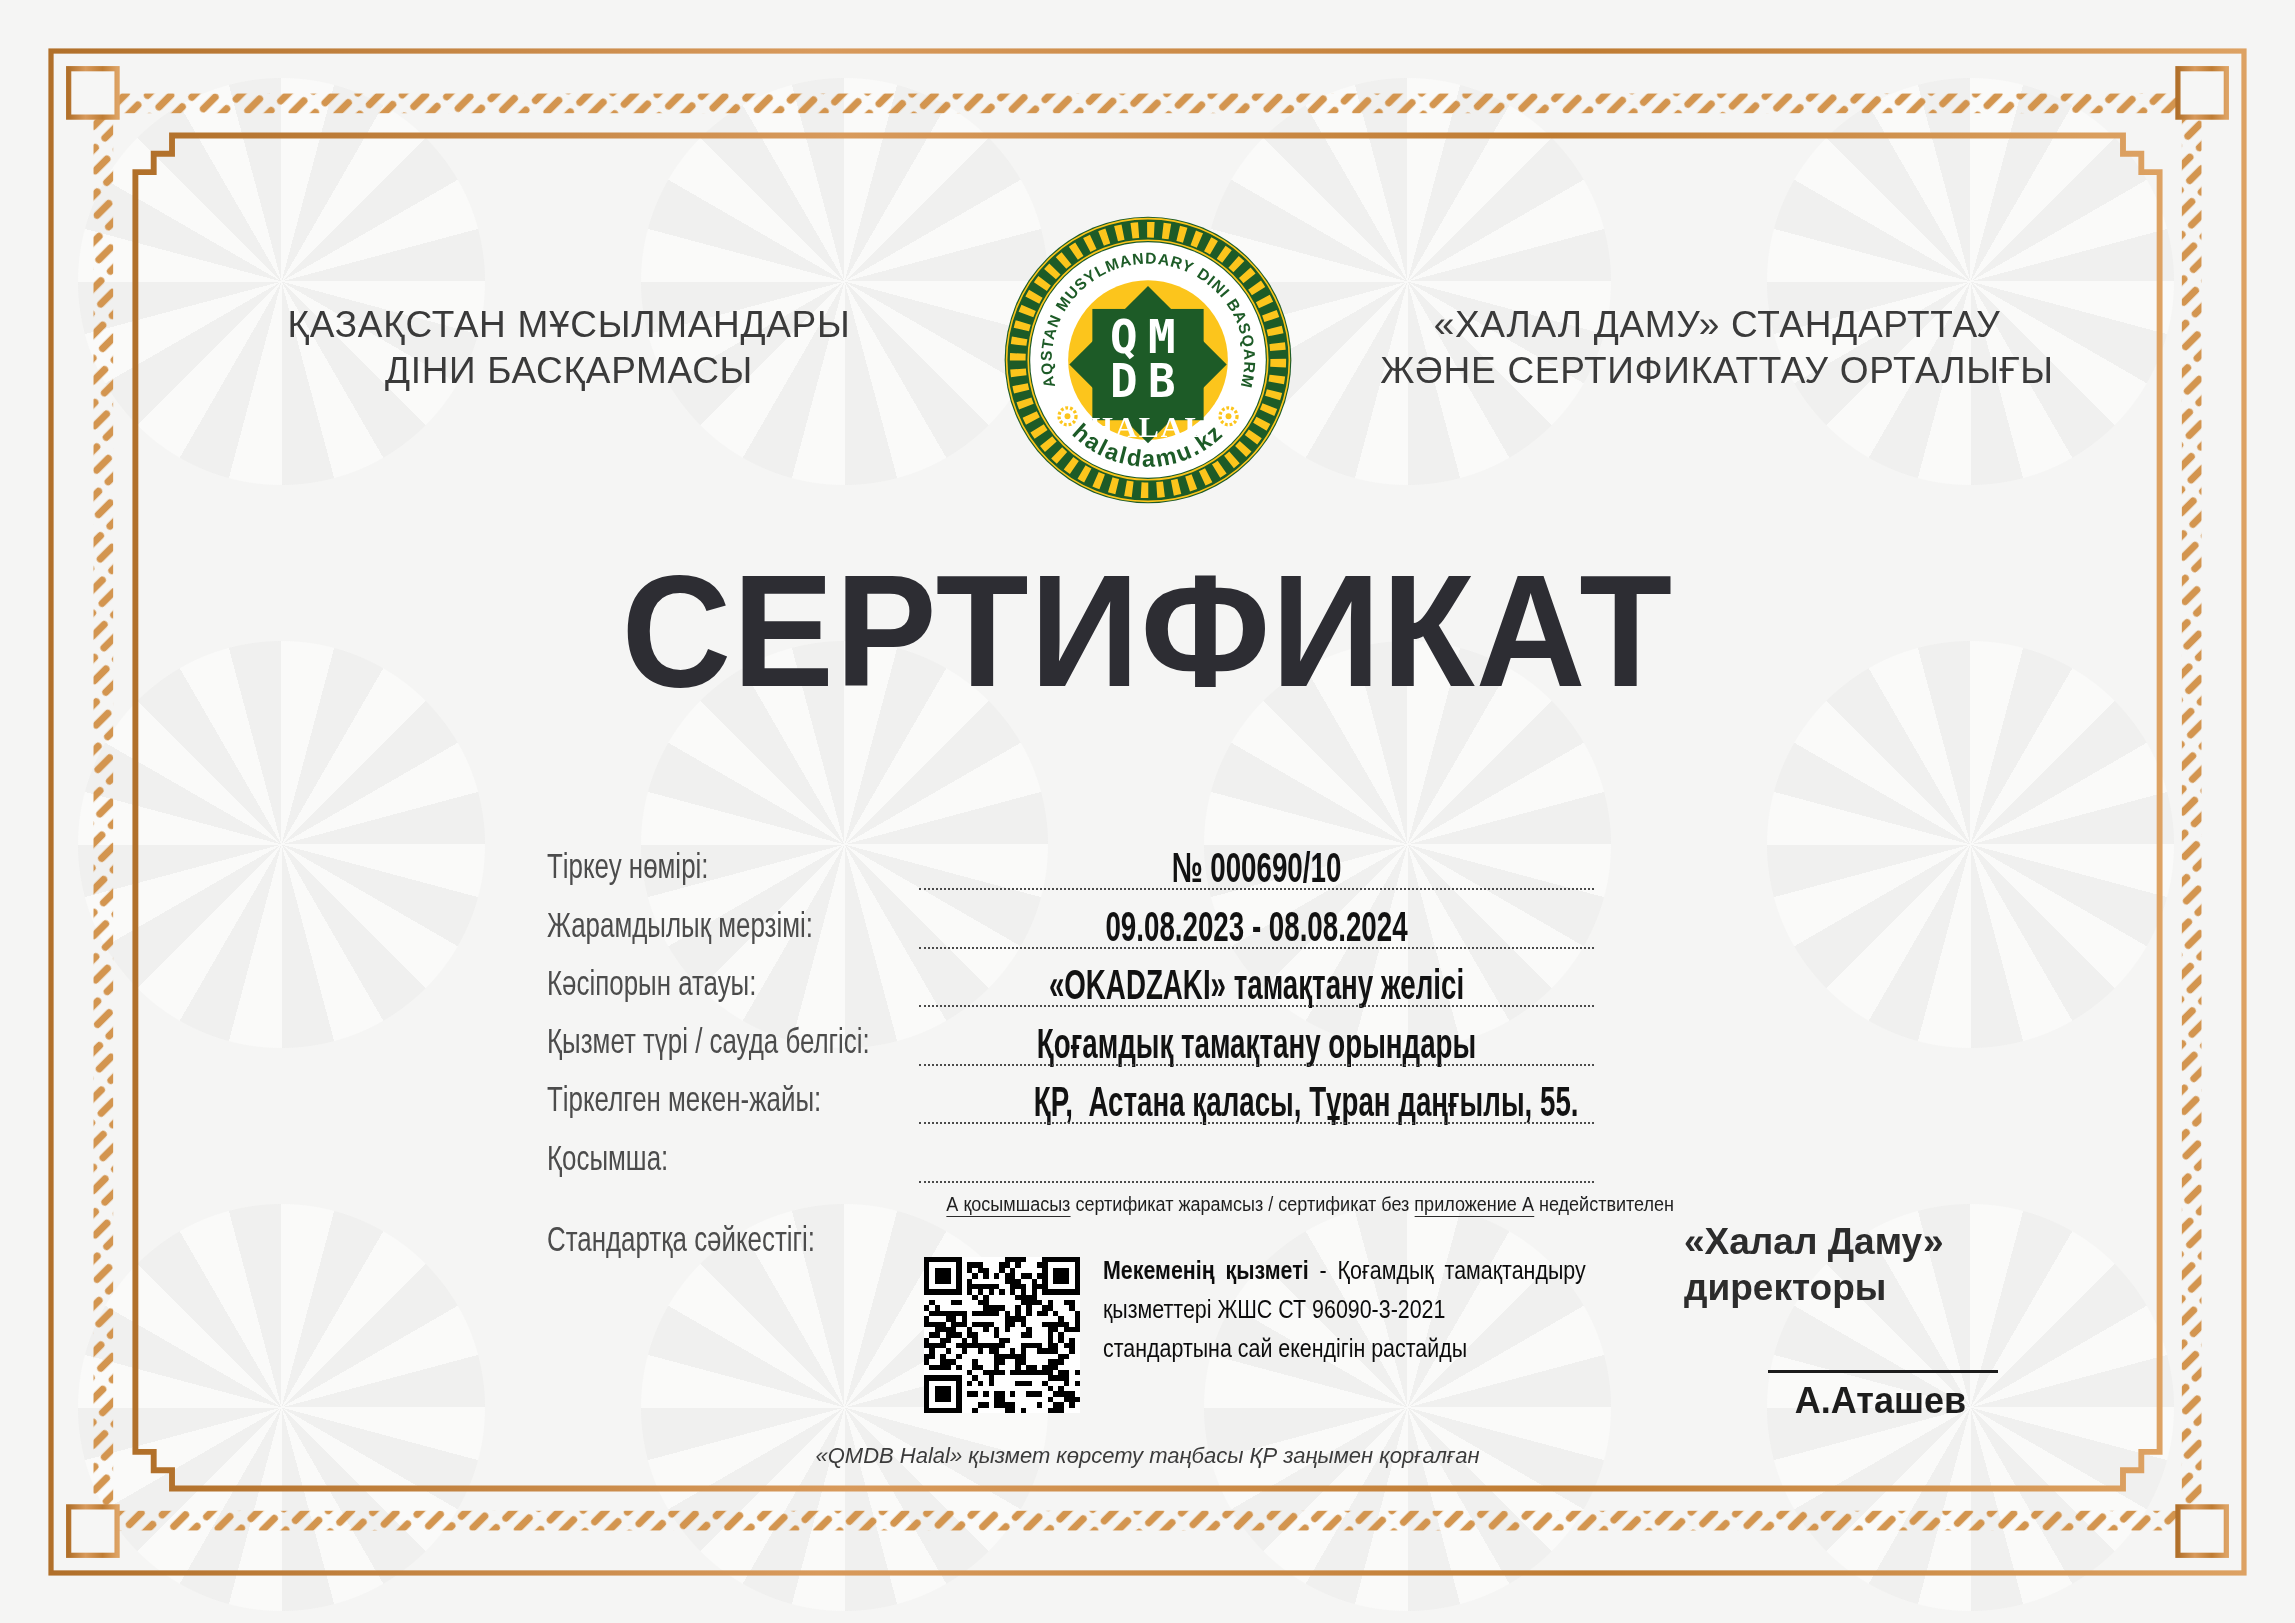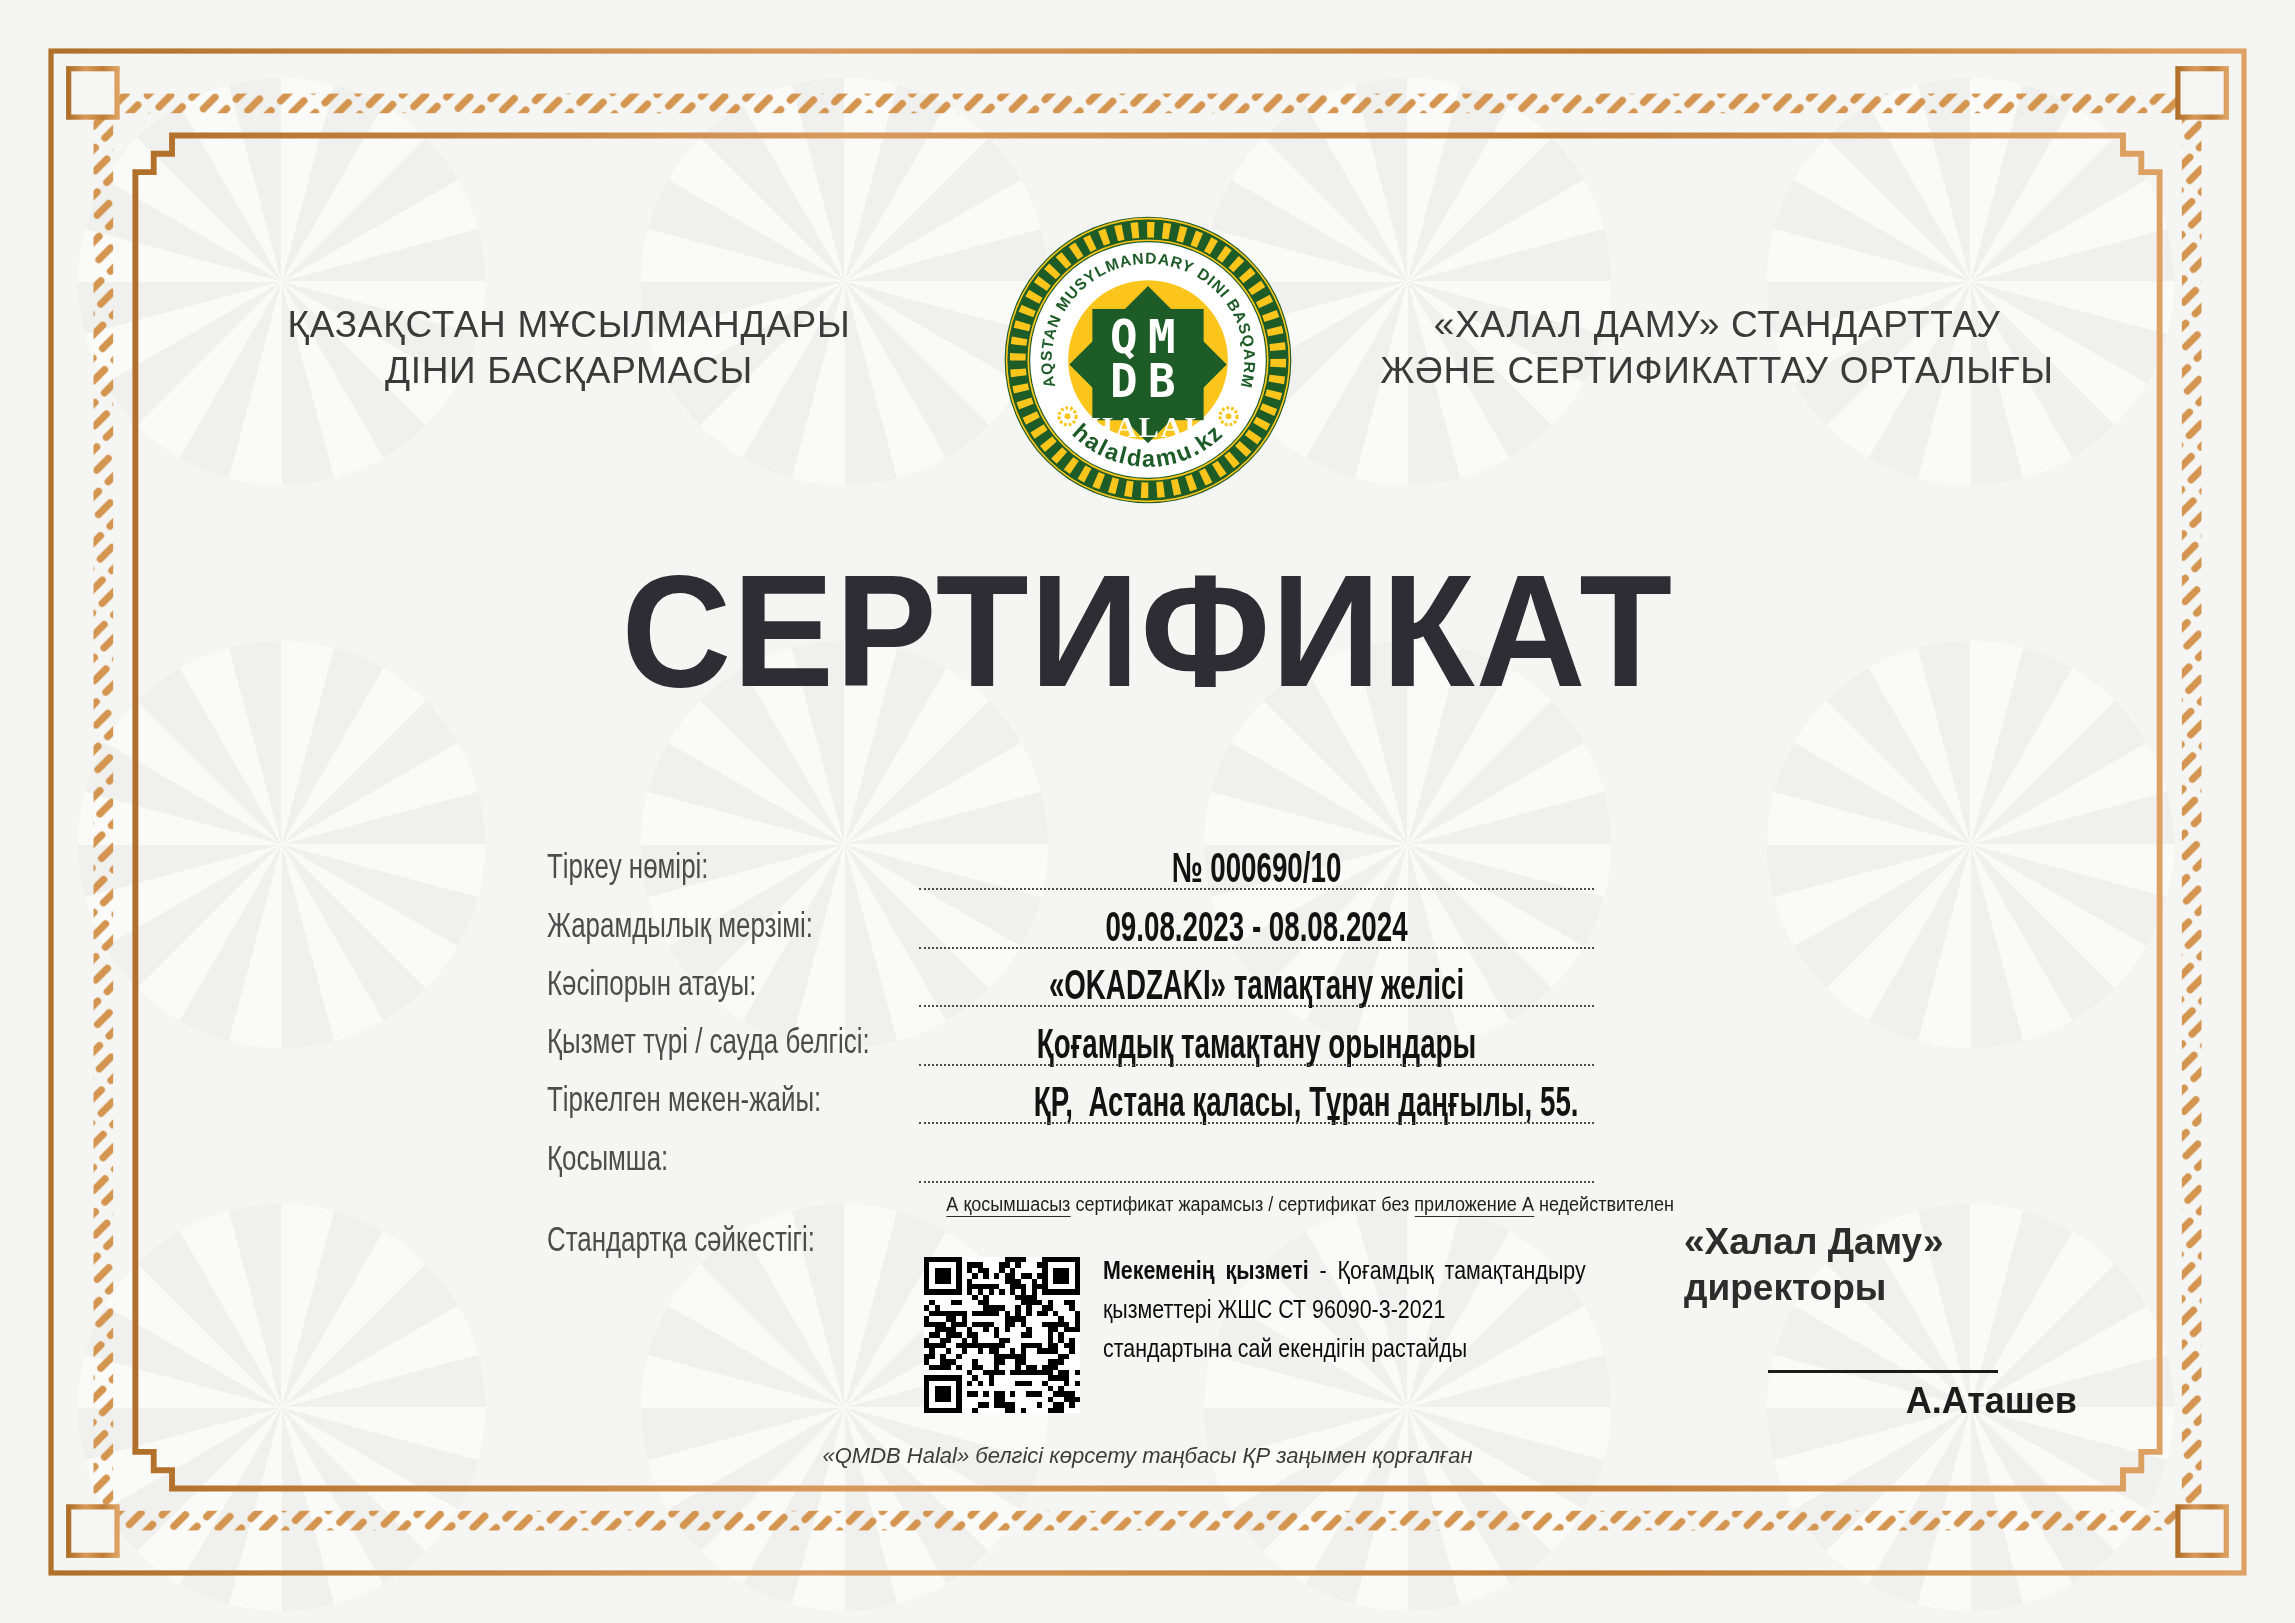--- a/index.html
+++ b/index.html
@@ -32,21 +32,21 @@
             font-size:19.6px;color:#1e1e1e;transform:scaleX(.92);white-space:nowrap;}
   .appendix .uln{border-bottom:1.3px solid #2b2b2b;padding-bottom:1.3px;}
   .qr{position:absolute;left:924px;top:1257px;width:156px;height:156px;}
   .statement{position:absolute;left:1103px;top:1251px;width:641px;font-size:25.5px;line-height:39px;
              color:#0c0c0c;transform:scaleX(.84);transform-origin:left top;white-space:nowrap;}
   .statement .b{font-weight:bold;}
   .statement .l1{word-spacing:5.9px;}
   .sigblock{position:absolute;left:1684px;top:1219px;width:393px;text-align:left;
             font-size:37px;font-weight:bold;line-height:46px;color:#2c2c2c;}
   .sigline{position:absolute;left:1768px;top:1370px;width:230px;height:2.6px;background:#1c1c1c;}
-  .signame{position:absolute;left:1684px;top:1380px;width:393px;text-align:right;
+  .signame{position:absolute;left:1684px;top:1380px;width:393px;text-align:center;
            font-size:36px;line-height:42px;font-weight:bold;color:#1d1d1d;}
   .footer{position:absolute;left:0;right:0;top:1443px;text-align:center;
           font-style:italic;font-size:22px;color:#3b3b3b;}
   .arc-top{font-family:"Liberation Sans","DejaVu Sans",sans-serif;}
   .mono{font-family:"DejaVu Sans Mono",monospace;}
   .serif{font-family:"Liberation Serif","DejaVu Serif",serif;}
 </style>
 </head>
 <body>
 
@@ -179,14 +179,14 @@
   <div>стандартына сай екендігін растайды</div>
 </div>
 
 <div class="sigblock">
   <div>«Халал Даму»</div>
   <div>директоры</div>
 </div>
 <div class="sigline"></div>
 <div class="signame">А.Аташев</div>
 
-<div class="footer">«QMDB Halal» белгісі көрсету таңбасы ҚР заңымен қорғалған</div>
+<div class="footer">«QMDB Halal» қызмет көрсету таңбасы ҚР заңымен қорғалған</div>
 
 
 </body></html>

